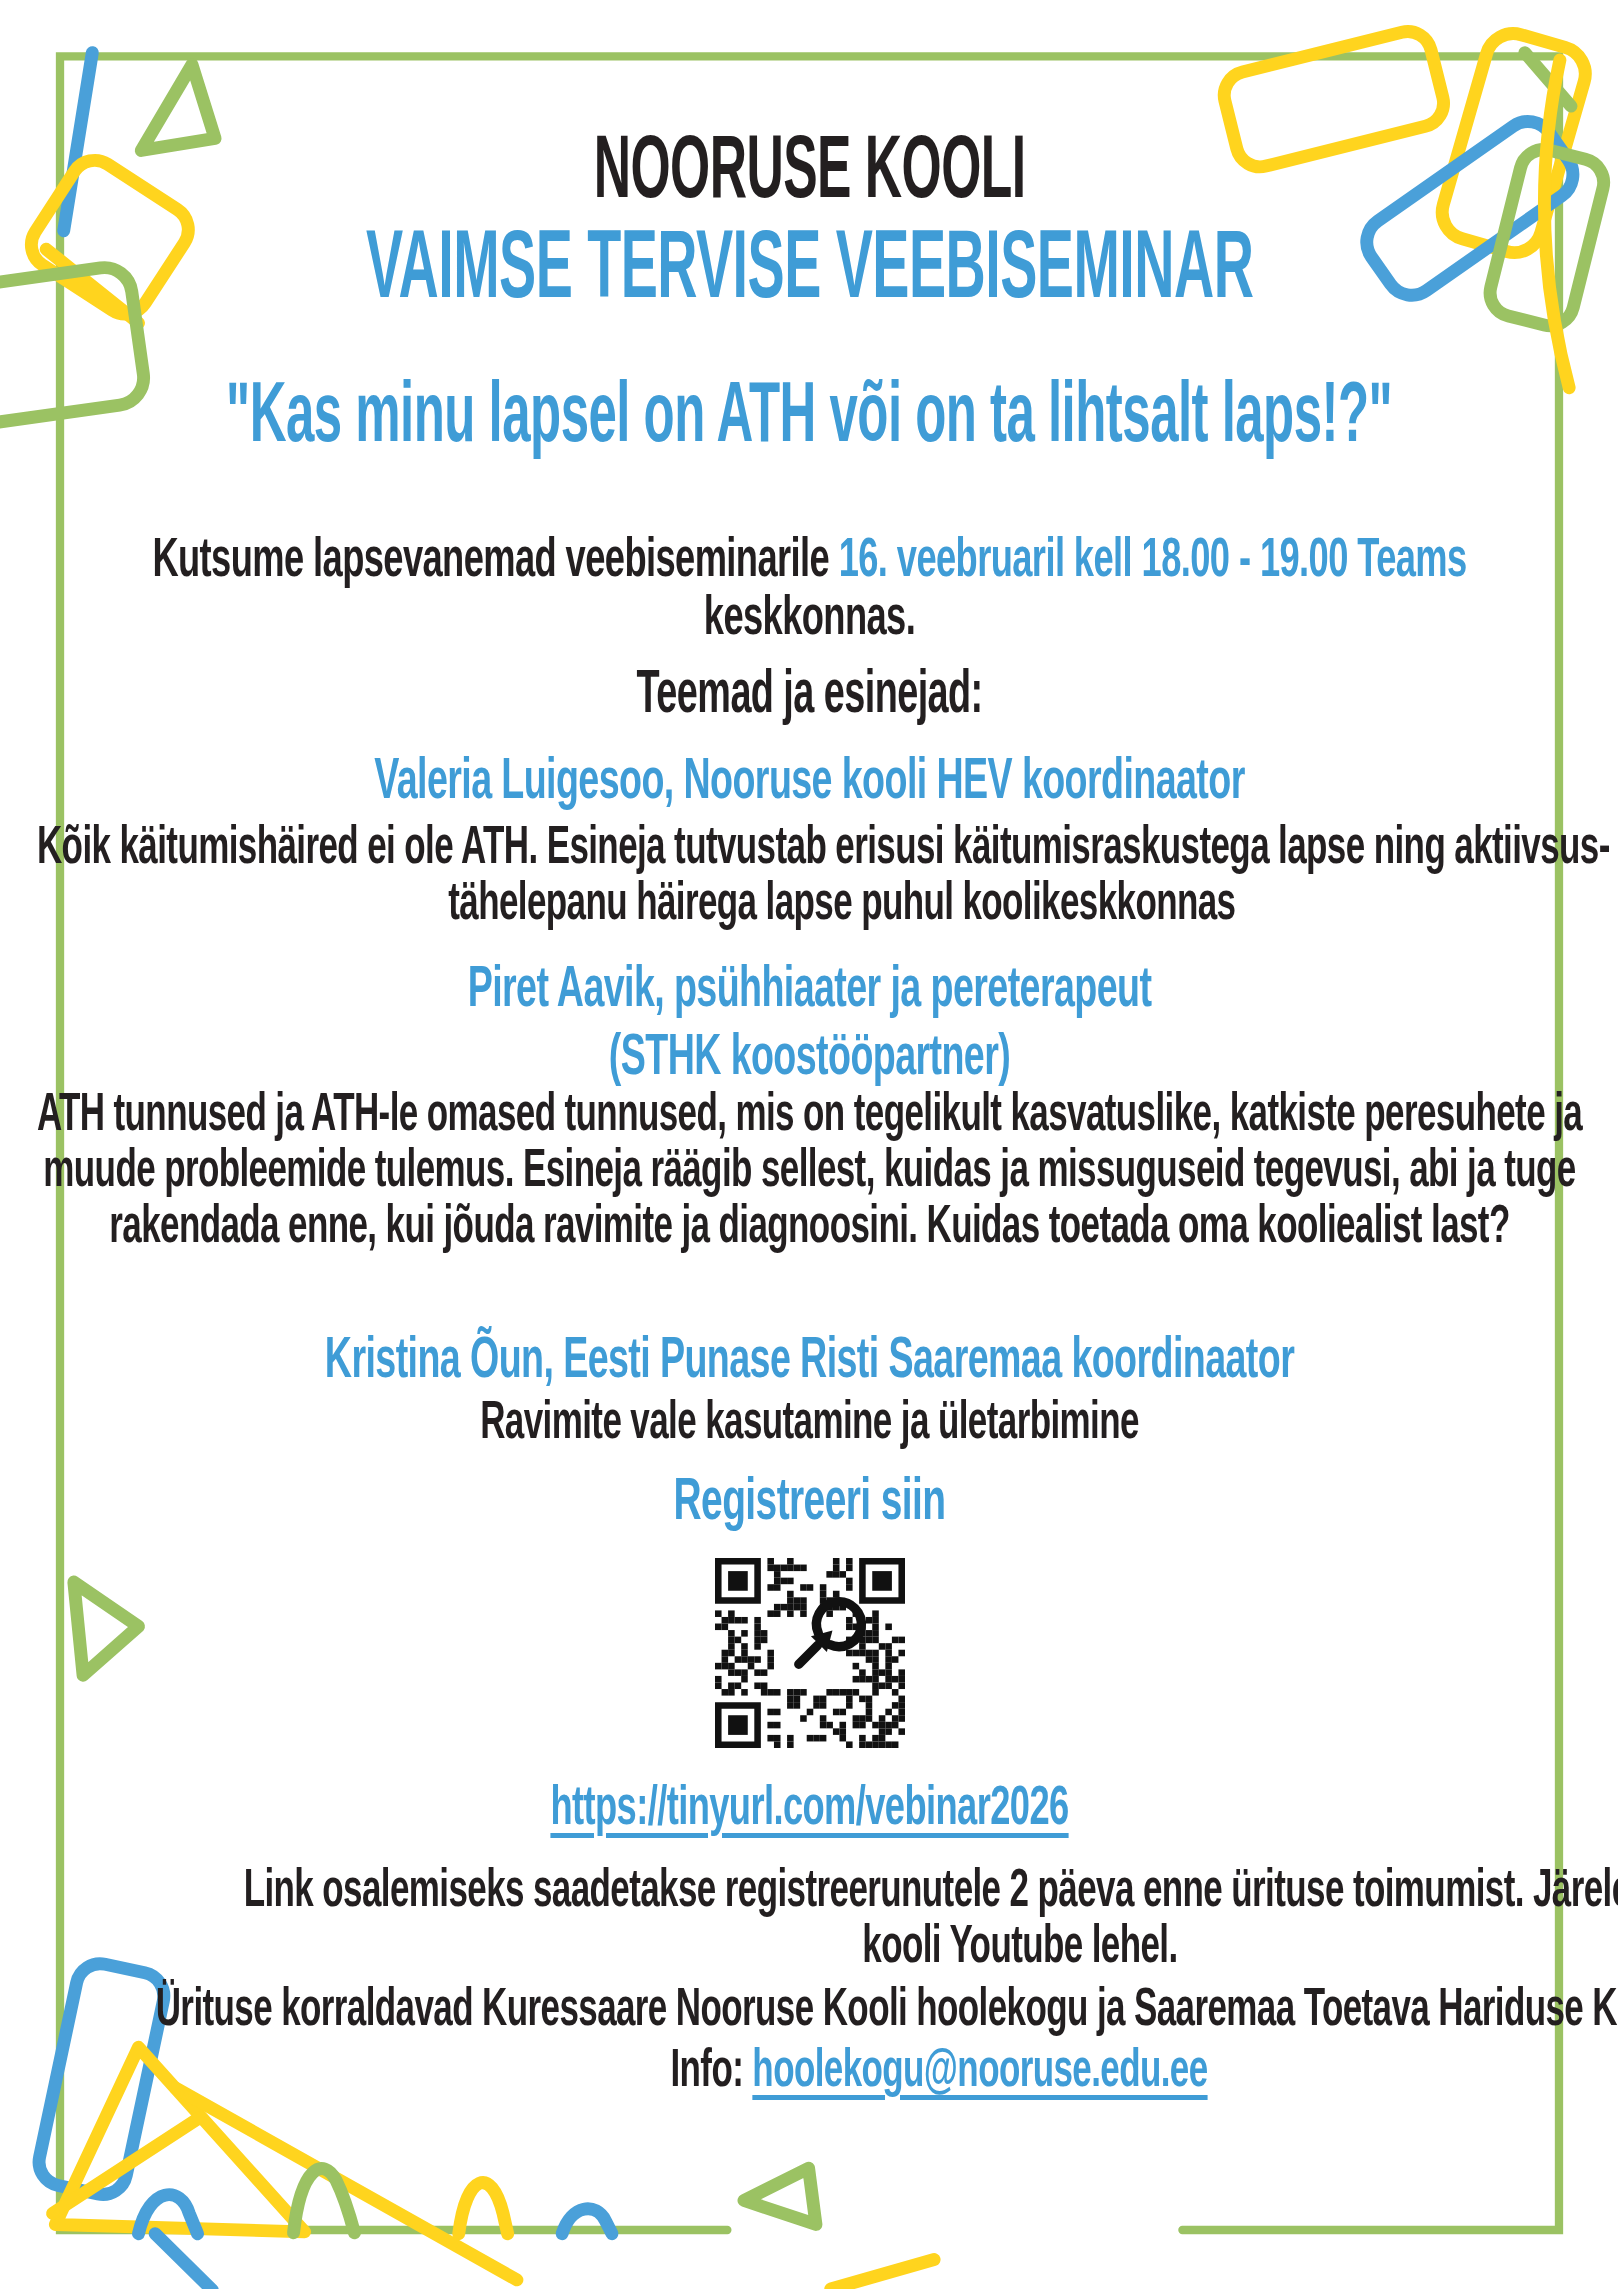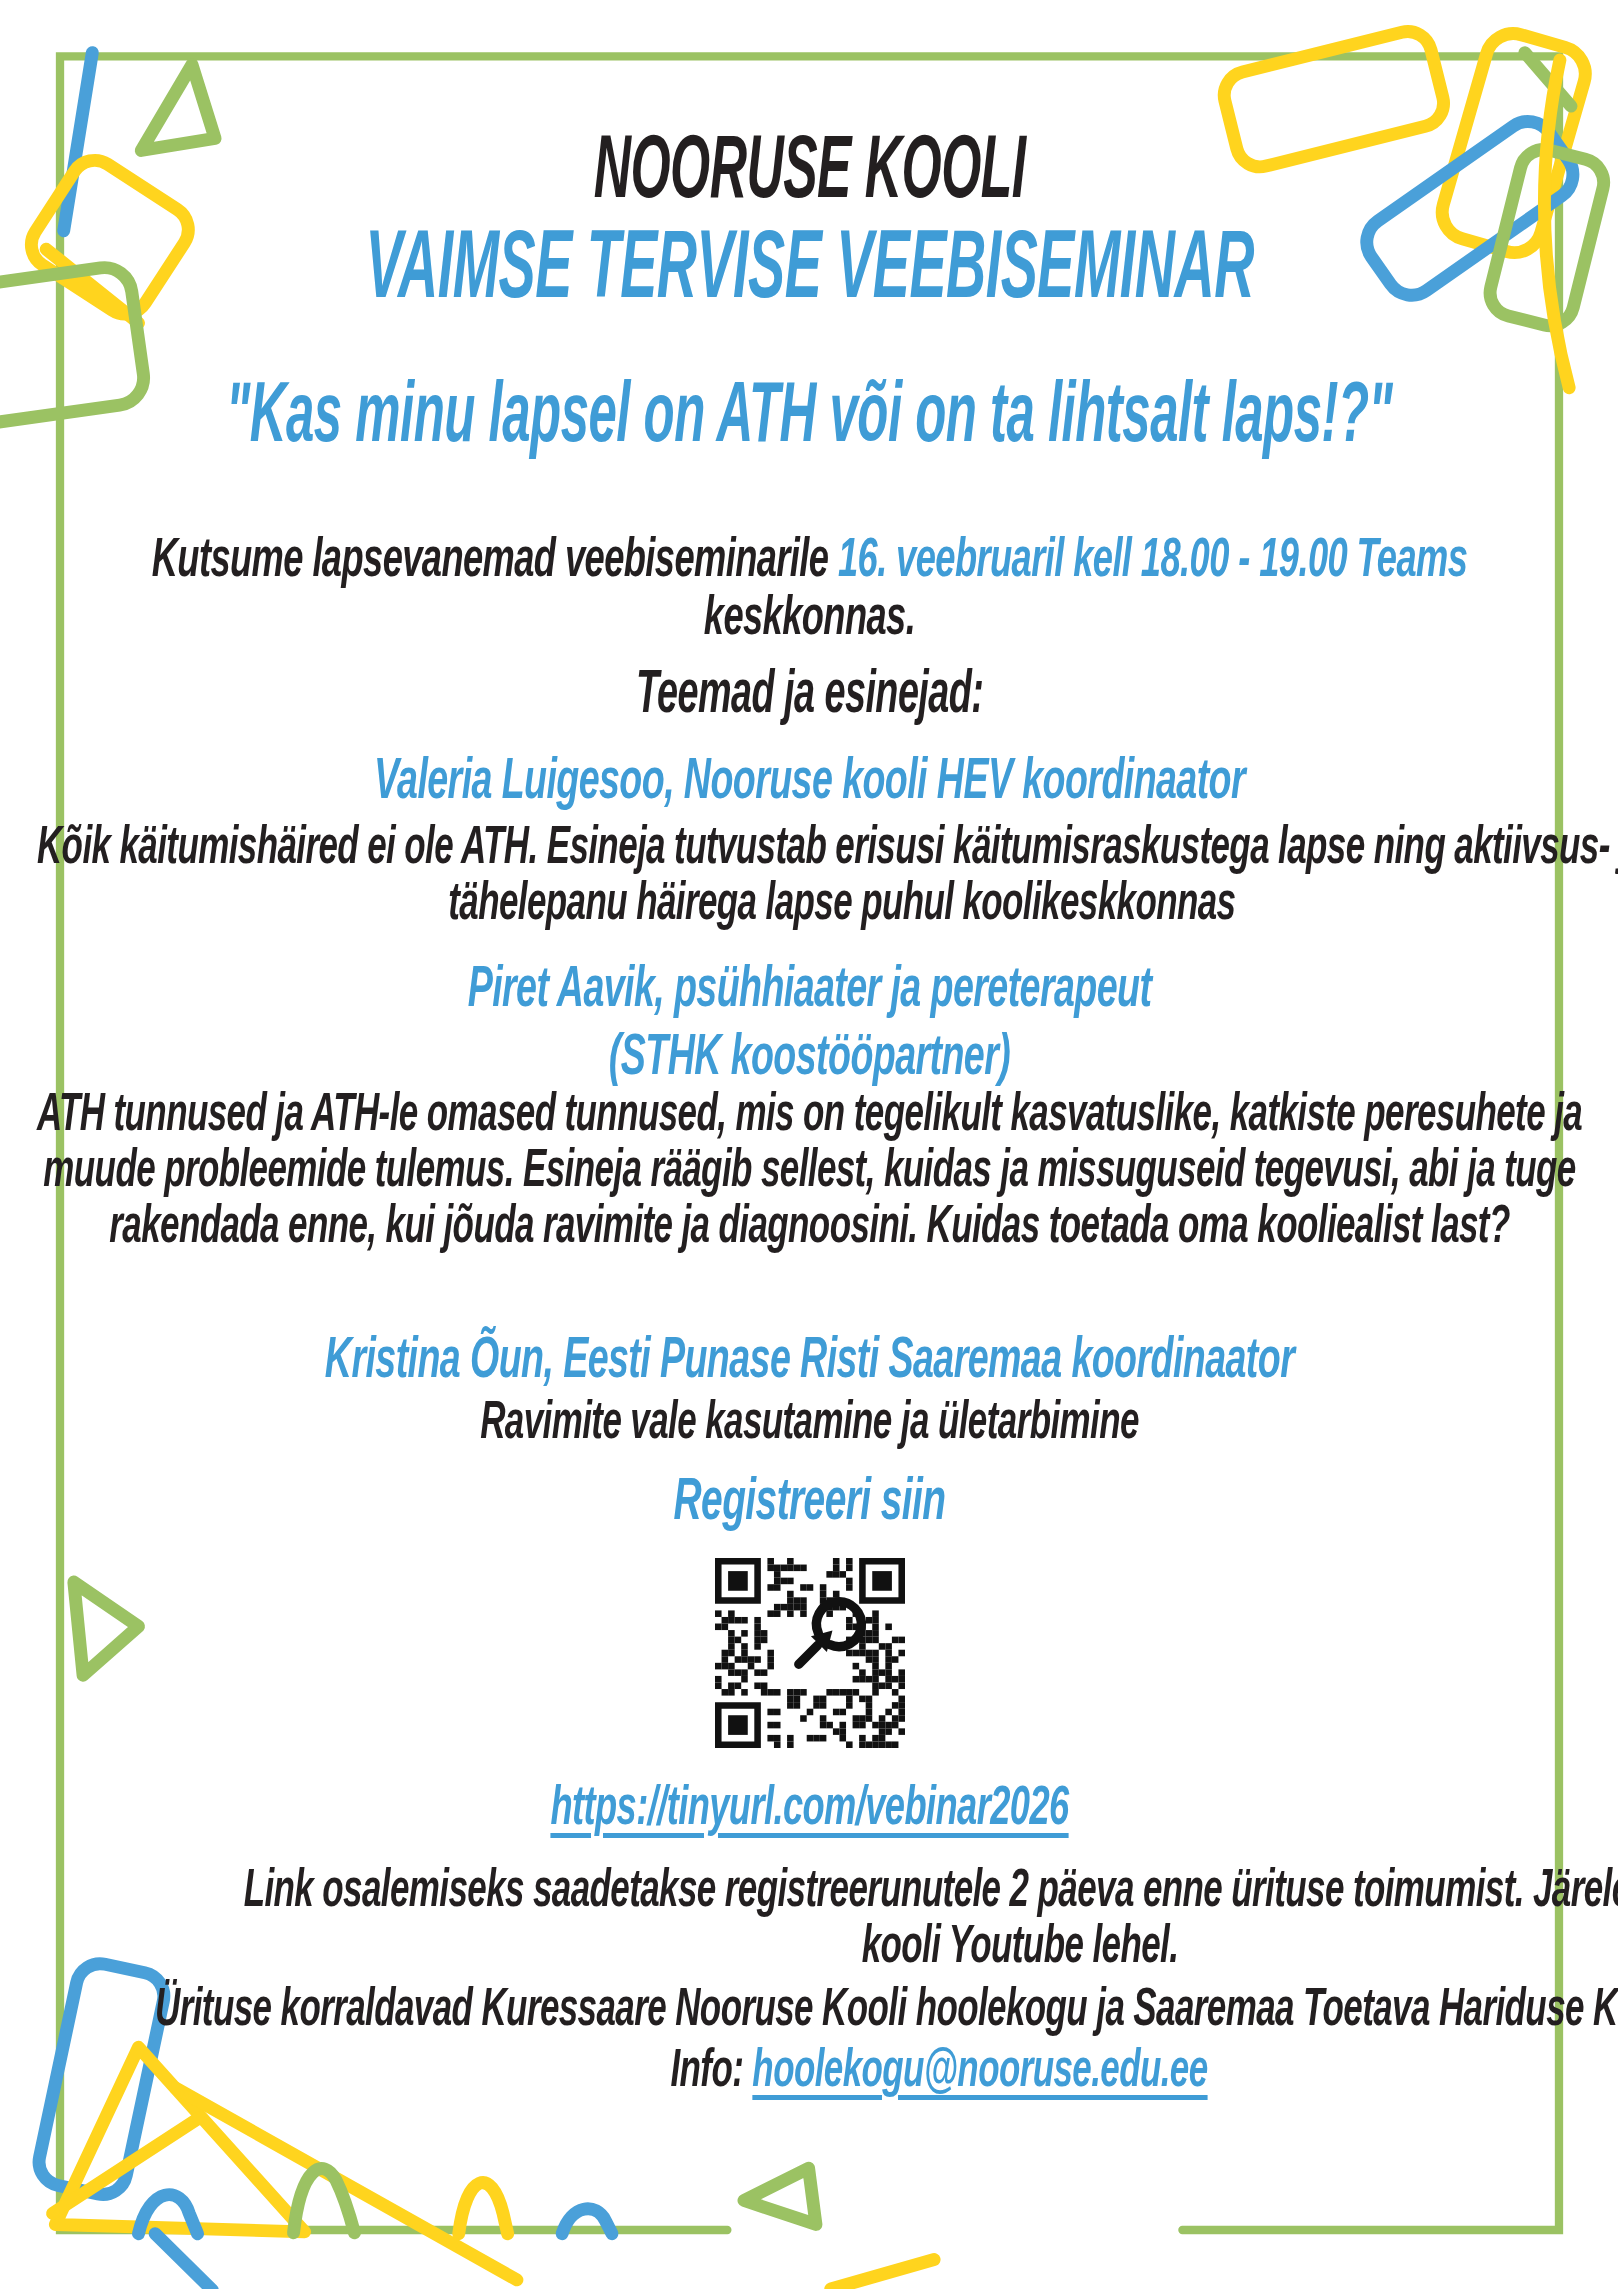--- a/index.html
+++ b/index.html
@@ -3,21 +3,20 @@
 <meta charset="utf-8">
 <style>
   :root{
     --blue:#3f9cd6; --shape-blue:#4aa0d9; --green:#9bc263; --yellow:#ffd41e; --ink:#231f20;
   }
   html,body{margin:0;padding:0;background:#e8e8e8;}
   .page{
     position:relative; width:1619px; height:2290px; margin:0 auto;
     background:#ffffff; overflow:hidden;
     font-family:"Liberation Sans", sans-serif;
-    font-style:italic;
   }
   .deco{position:absolute; inset:0; width:100%; height:100%;}
   .txt{
     position:absolute; left:0; text-align:center; font-weight:700; color:var(--ink);
     line-height:1.06; letter-spacing:-0.9px; --sx:0.66;
     width:calc(100% / var(--sx));
     margin-left:calc(50% - 50% / var(--sx));
     transform:scaleX(var(--sx)); transform-origin:50% 0;
   }
   .blue{color:var(--blue);}

